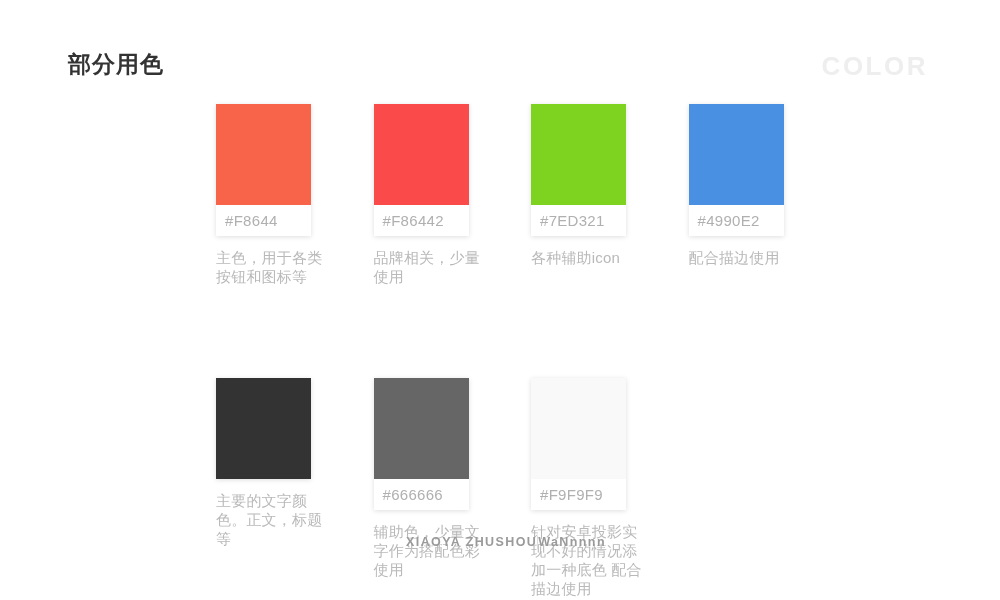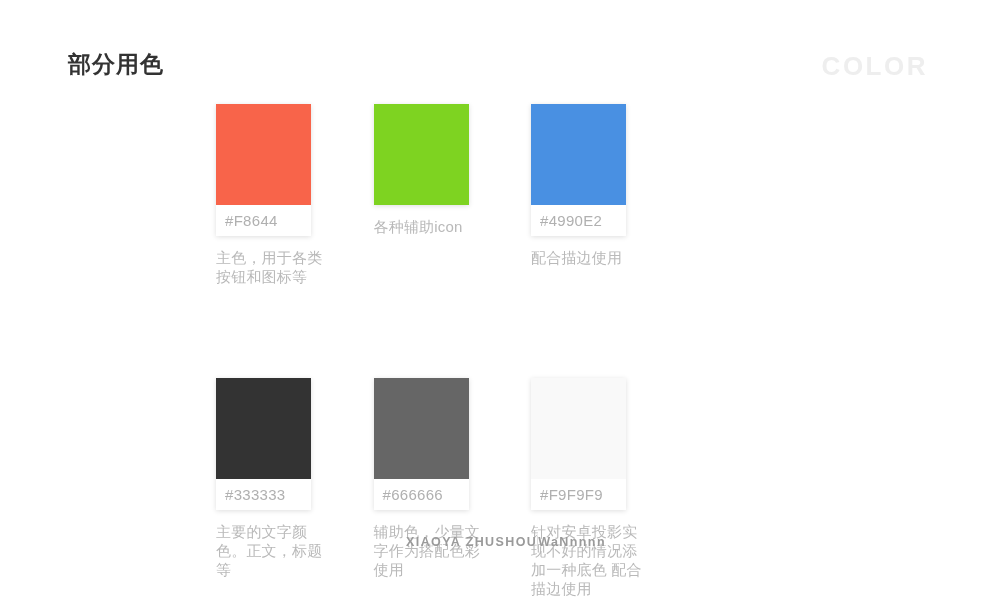--- a/index.html
+++ b/index.html
@@ -140,24 +140,36 @@
       <div class="cell">
         <div class="card">
           <div class="chip" style="background-color: rgb(248, 100, 74);"></div>
           <div class="hexbar">
             <span>#F8644</span>
           </div>
         </div>
         <div class="desc">主色，用于各类按钮和图标等</div>
       </div>
 
+      <div class="cell">
+        <div class="card">
+          <div class="chip" style="background-color: rgb(251, 74, 74);"></div>
+          <div class="hexbar">
+            <span>#F86442</span>
+          </div>
+        </div>
+        <div class="desc">品牌相关，少量使用</div>
+      </div>
 
       <div class="cell">
         <div class="card">
           <div class="chip" style="background-color: rgb(126, 211, 33);"></div>
+          <div class="hexbar">
+            <span>#7ED321</span>
+          </div>
         </div>
         <div class="desc">各种辅助icon</div>
       </div>
 
       <div class="cell">
         <div class="card">
           <div class="chip" style="background-color: rgb(73, 144, 226);"></div>
           <div class="hexbar">
             <span>#4990E2</span>
           </div>
@@ -165,23 +177,20 @@
         <div class="desc">配合描边使用</div>
       </div>
 
     </div>
 
     <div class="row row-2">
 
       <div class="cell">
         <div class="card">
           <div class="chip" style="background-color: rgb(51, 51, 51);"></div>
-          <div class="hexbar">
-            <span>#333333</span>
-          </div>
         </div>
         <div class="desc">主要的文字颜色。正文，标题等</div>
       </div>
 
       <div class="cell">
         <div class="card">
           <div class="chip" style="background-color: rgb(102, 102, 102);"></div>
           <div class="hexbar">
             <span>#666666</span>
           </div>

